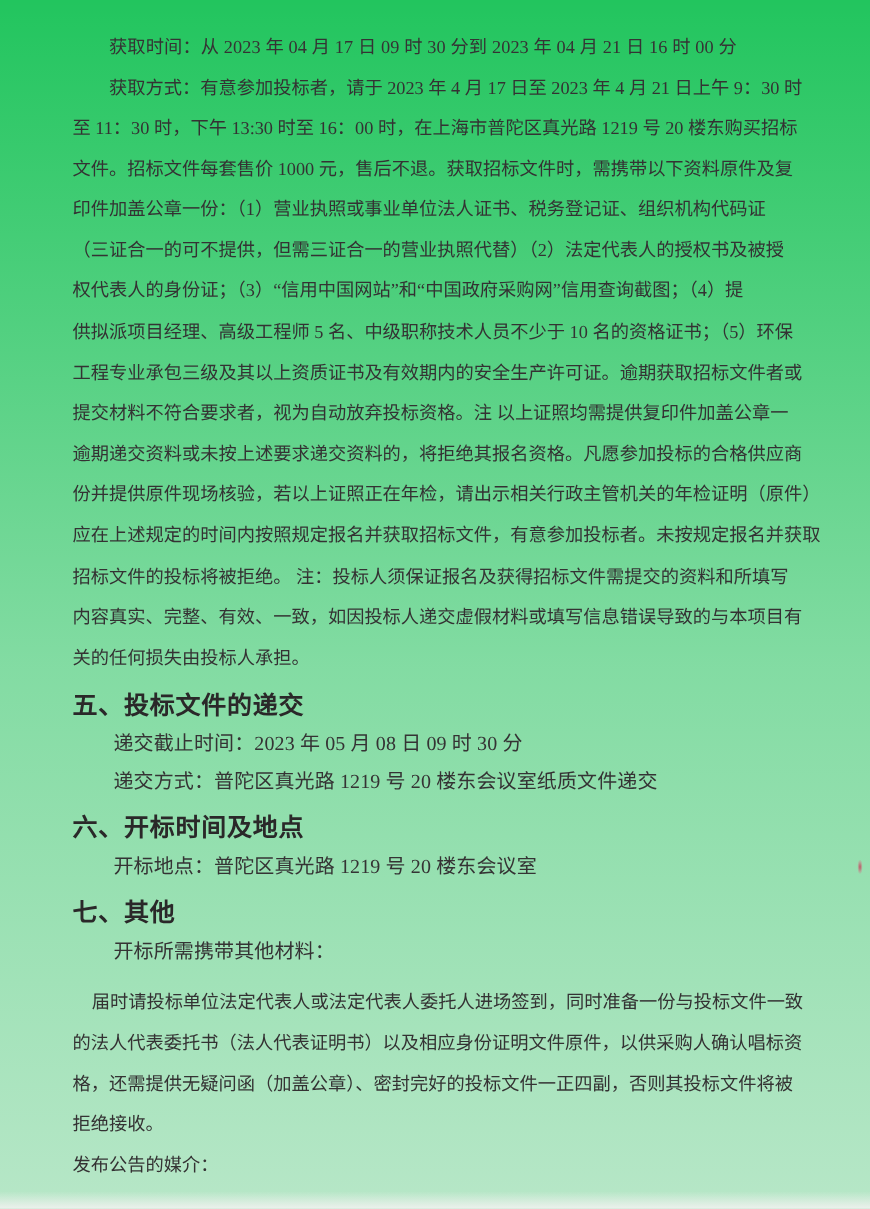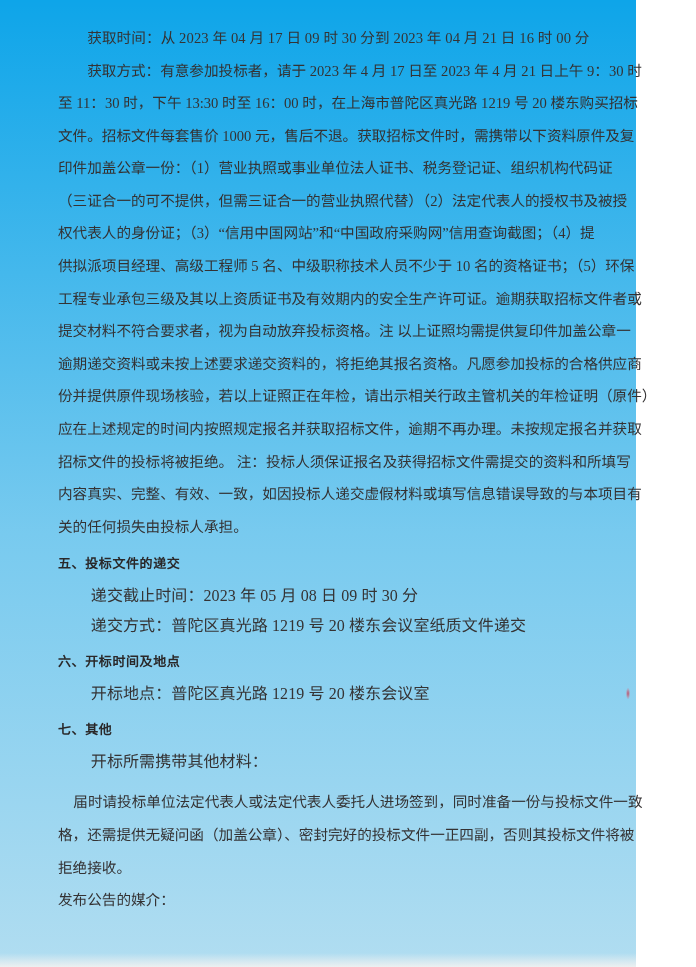--- a/index.html
+++ b/index.html
@@ -12,23 +12,23 @@
     width: 696px;
     height: 967px;
     font-family: "Liberation Serif", "DejaVu Serif", serif;
     color: #2b2b2b;
     overflow: hidden;
     position: relative;
   }
 
   .page {
     position: relative;
-    width: 636px;
+    width: 696px;
     height: 967px;
-    background: #0ea5e9;
+    background: #22c55e;
     box-sizing: border-box;
     padding: 22px 58px 0 58px;
   }
 
   
   .page::before {
     content: "";
     position: absolute;
     inset: 0;
     background:
@@ -63,21 +63,21 @@
   }
 
   .indent2 { text-indent: 2em; }
   .indent1 { padding-left: 1.05em; }
 
   
   .section-heading {
     margin: 0;
     font-family: "DejaVu Sans", "Liberation Sans", sans-serif;
     font-weight: 700;
-    font-size: 13px;
+    font-size: 20px;
     line-height: 34px;
     letter-spacing: 0.6px;
     color: #2a2829;
   }
 
   .sub-line {
     display: block;
     padding-left: 2.05em;
     font-size: 16px;
     line-height: 30px;
@@ -140,21 +140,21 @@
       <span class="ln">至 11：30 时，下午 13:30 时至 16：00 时，在上海市普陀区真光路 1219 号 20 楼东购买招标</span>
       <span class="ln">文件。招标文件每套售价 1000 元，售后不退。获取招标文件时，需携带以下资料原件及复</span>
       <span class="ln">印件加盖公章一份：（1）营业执照或事业单位法人证书、税务登记证、组织机构代码证</span>
       <span class="ln">（三证合一的可不提供，但需三证合一的营业执照代替）（2）法定代表人的授权书及被授</span>
       <span class="ln">权代表人的身份证；（3）“信用中国网站”和“中国政府采购网”信用查询截图；（4）提</span>
       <span class="ln">供拟派项目经理、高级工程师 5 名、中级职称技术人员不少于 10 名的资格证书；（5）环保</span>
       <span class="ln">工程专业承包三级及其以上资质证书及有效期内的安全生产许可证。逾期获取招标文件者或</span>
       <span class="ln">提交材料不符合要求者，视为自动放弃投标资格。注 以上证照均需提供复印件加盖公章一</span>
       <span class="ln">逾期递交资料或未按上述要求递交资料的，将拒绝其报名资格。凡愿参加投标的合格供应商</span>
       <span class="ln">份并提供原件现场核验，若以上证照正在年检，请出示相关行政主管机关的年检证明（原件）</span>
-      <span class="ln">应在上述规定的时间内按照规定报名并获取招标文件，逾期不再办理。未按规定报名并获取</span>
+      <span class="ln">应在上述规定的时间内按照规定报名并获取招标文件，有意参加投标者。未按规定报名并获取</span>
       <span class="ln">招标文件的投标将被拒绝。 注：投标人须保证报名及获得招标文件需提交的资料和所填写</span>
       <span class="ln">内容真实、完整、有效、一致，如因投标人递交虚假材料或填写信息错误导致的与本项目有</span>
       <span class="ln">关的任何损失由投标人承担。</span>
     </div>
 
     <div class="block-gap-sm"></div>
 
     <h2 class="section-heading">五、投标文件的递交</h2>
     <span class="sub-line">递交截止时间：2023 年 05 月 08 日  09 时 30 分</span>
     <span class="sub-line">递交方式：普陀区真光路 1219 号 20 楼东会议室纸质文件递交</span>
@@ -166,20 +166,21 @@
 
     <div class="block-gap-sm"></div>
 
     <h2 class="section-heading">七、其他</h2>
     <span class="sub-line">开标所需携带其他材料：</span>
 
     <div class="block-gap-md"></div>
 
     <div class="body-block">
       <span class="ln indent1">届时请投标单位法定代表人或法定代表人委托人进场签到，同时准备一份与投标文件一致</span>
+      <span class="ln">的法人代表委托书（法人代表证明书）以及相应身份证明文件原件，以供采购人确认唱标资</span>
       <span class="ln">格，还需提供无疑问函（加盖公章）、密封完好的投标文件一正四副，否则其投标文件将被</span>
       <span class="ln">拒绝接收。</span>
     </div>
 
     <div class="body-block">
       <span class="ln">发布公告的媒介：</span>
     </div>
 
   </div>
 

